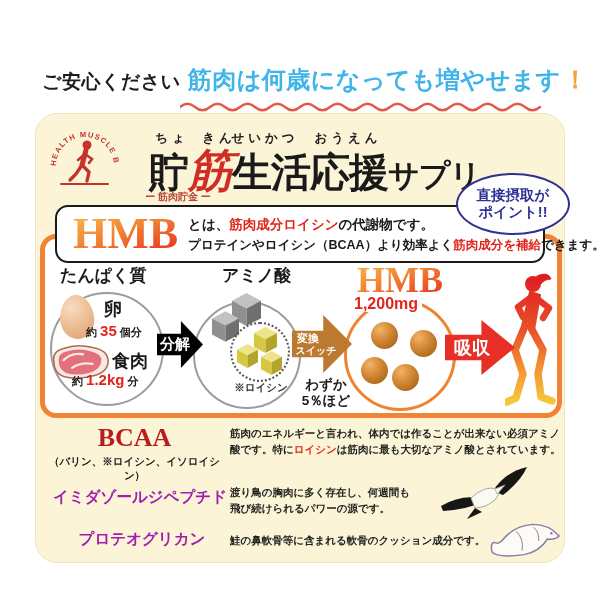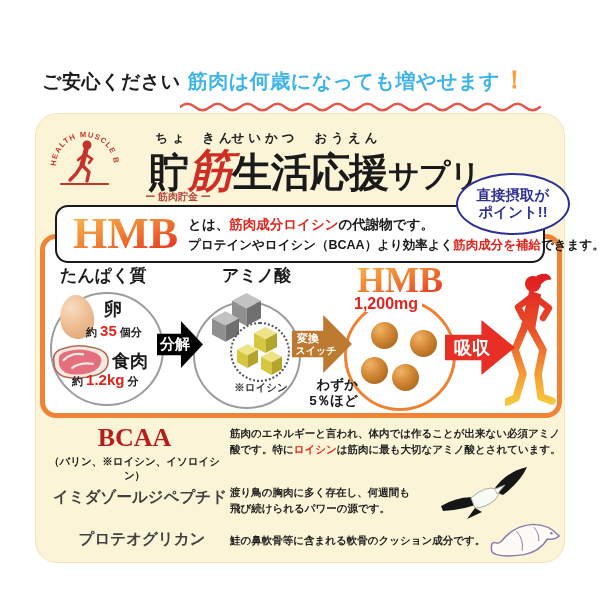--- a/index.html
+++ b/index.html
@@ -2,21 +2,21 @@
 <html><head>
 <meta charset="utf-8">
 <style>
   html,body{margin:0;padding:0;}
   body{width:600px;height:600px;background:#ffffff;font-family:"Liberation Sans",sans-serif;overflow:hidden;position:relative;}
   .stage{position:absolute;left:0;top:0;width:600px;height:600px;}
 
   
   .hdr{position:absolute;left:42px;top:63px;white-space:nowrap;}
   .hdr-black{font-size:19px;font-weight:bold;color:#1c1c1c;letter-spacing:.5px;}
-  .hdr-blue{font-size:20px;font-weight:bold;color:#3FB4E9;letter-spacing:.5px;margin-left:7px;}
+  .hdr-blue{font-size:24px;font-weight:bold;color:#3FB4E9;letter-spacing:.5px;margin-left:7px;}
   .hdr-ex{font-size:25px;font-weight:bold;color:#F6A13B;margin-left:2px;}
   .wave{position:absolute;left:180px;top:99px;width:362px;height:13px;}
 
   
   .panel{position:absolute;left:35px;top:113px;width:530px;height:450px;background:#FBF4D6;border:1.5px solid #EFE4BC;border-radius:22px;box-sizing:border-box;}
 
   
   .logo{position:absolute;left:48px;top:120px;width:74px;height:72px;}
 
   
@@ -68,37 +68,37 @@
   .arrow-break{left:157px;top:321px;width:46px;height:47px;background:#000000;}
   .arrow-break span{font-size:15px;font-weight:bold;color:#fff;margin-right:10px;}
   .arrow-conv{left:292px;top:315px;width:60px;height:58px;background:#BC7930;}
   .arrow-conv .a1{font-size:11px;font-weight:bold;color:#fff;margin-right:28px;line-height:1.1;}
   .arrow-conv .a2{font-size:10px;font-weight:bold;color:#fff;margin-right:12px;line-height:1.1;}
   .arrow-abs{left:445px;top:320px;width:70px;height:55px;background:#E72F25;}
   .arrow-abs span{font-size:18px;font-weight:bold;color:#fff;margin-right:16px;}
   .cube{position:absolute;z-index:3;}
   .dotcirc{position:absolute;left:230px;top:322px;width:60px;height:60px;border:2px dotted #555;border-radius:50%;box-sizing:border-box;z-index:3;}
   .note-leucine{position:absolute;left:226px;top:381px;width:70px;text-align:center;font-size:10.5px;font-weight:bold;color:#333;z-index:4;}
-  .ratio{position:absolute;left:294px;top:377px;width:64px;text-align:right;font-size:13.5px;font-weight:bold;color:#1a1a1a;line-height:1.2;z-index:4;}
+  .ratio{position:absolute;left:294px;top:377px;width:64px;text-align:center;font-size:13.5px;font-weight:bold;color:#1a1a1a;line-height:1.2;z-index:4;}
   .hmb-title{position:absolute;left:350px;top:262px;width:100px;text-align:center;font-size:36px;line-height:1;z-index:4;}
   .hmb-mg{position:absolute;left:350px;top:295px;width:100px;text-align:left;z-index:4;}
   .hmb-mg span{font-size:16px;font-weight:bold;color:#E0251C;background:#fff;padding:0 4px;}
   .sphere{position:absolute;width:27px;height:27px;border-radius:50%;background:radial-gradient(circle at 33% 28%,#F0B468 0%,#D68C38 38%,#B66F22 72%,#9A5A18 100%);z-index:3;}
   .sp1{left:371px;top:322px;}
   .sp2{left:410px;top:330px;}
   .sp3{left:361px;top:357px;}
   .sp4{left:392px;top:364px;}
   .runner{position:absolute;left:505px;top:271px;width:56px;height:142px;z-index:3;}
 
   
   .ing-name-serif{position:absolute;left:52px;top:423px;width:165px;text-align:center;font-family:"Liberation Serif",serif;font-size:26px;font-weight:bold;color:#b91c1c;}
   .ing-sub{position:absolute;left:42px;top:455px;width:185px;text-align:center;font-size:10.5px;font-weight:bold;color:#1a1a1a;}
   .ing-desc{position:absolute;font-size:10.5px;font-weight:bold;color:#222;line-height:1.55;}
   .desc1{left:230px;top:425px;width:332px;}
-  .ing-name{position:absolute;text-align:center;font-size:15.5px;font-weight:bold;color:#404040;white-space:nowrap;}
+  .ing-name{position:absolute;text-align:center;font-size:15.5px;font-weight:bold;color:#a21caf;white-space:nowrap;}
   .name2{left:45px;top:487px;width:190px;}
   .desc2{left:230px;top:484px;width:188px;}
   .bird{position:absolute;left:435px;top:464px;width:105px;height:66px;}
   .name3{left:62px;top:529px;width:160px;}
   .desc3{left:230px;top:532px;width:290px;}
   .fish{position:absolute;left:487px;top:519px;width:78px;height:40px;}
 </style>
 </head>
 <body>
 

